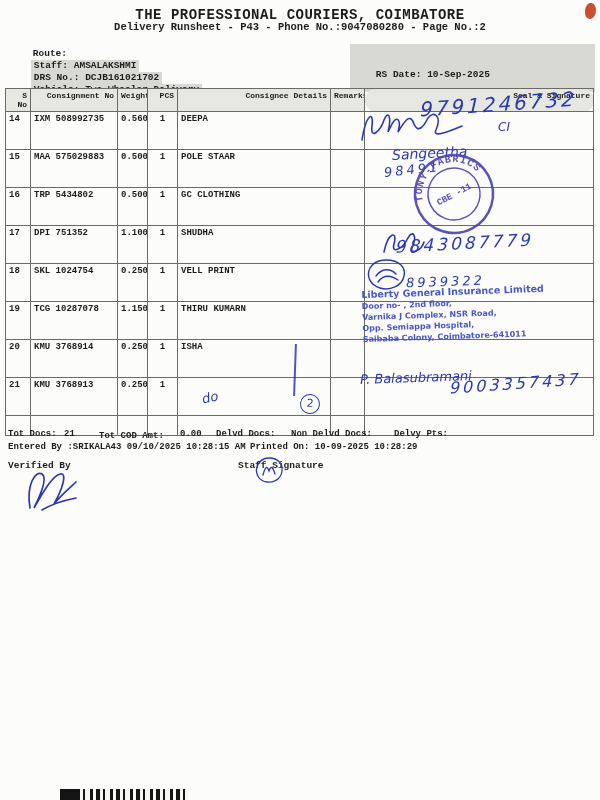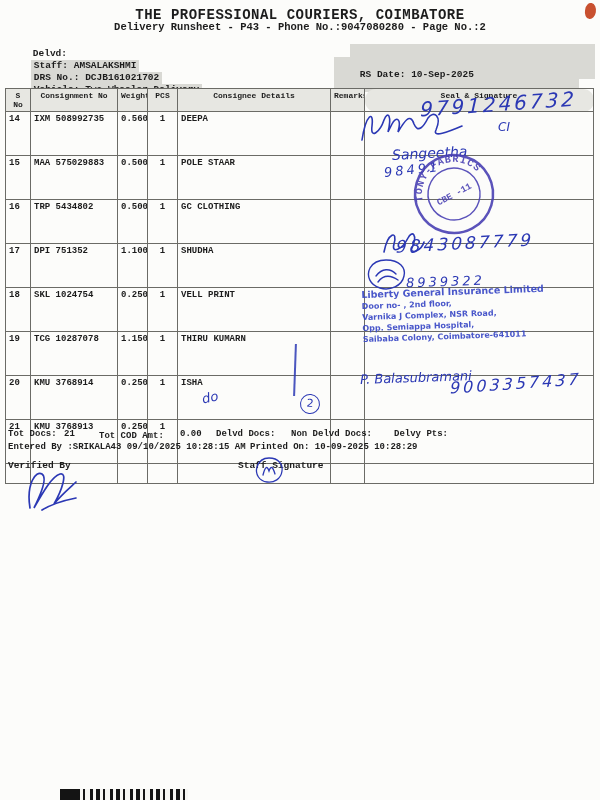--- a/index.html
+++ b/index.html
@@ -16,24 +16,24 @@
   .info-line { position:absolute; font-size:9.5px; font-weight:bold; white-space:pre; }
   .hl { background:#d9d9d4; padding:0 3px 1px 3px; display:inline-block; }
   .hl-block { background:#d9d9d4; position:absolute; font-size:9.5px; font-weight:bold;
     white-space:pre; padding:1px 0 1px 3px; }
   
   table.runsheet { position:absolute; top:88px; left:5px; width:588px;
     border-collapse:collapse; table-layout:fixed; }
   table.runsheet th, table.runsheet td {
     border:1px solid #6b6b66; vertical-align:top; overflow:hidden;
     font-weight:bold; padding:2px 3px; }
-  table.runsheet th { background:#e7e7e2; font-size:8px; text-align:center; height:13px; }
+  table.runsheet th { background:#e7e7e2; font-size:8px; text-align:right; height:13px; }
   th.th-remarks { font-size:7.5px; padding:2px 1px; }
   th.th-seal { padding-left:20px;border-radius:11px; }
-  tr.data-row { height:44px; }
+  tr.data-row { height:38px; }
   tr.data-row td { font-size:9px; }
   tr.empty-row { height:20px; }
   td.c-wt { text-align:right; }
   td.c-pcs { text-align:center; }
   
   .ftr { position:absolute; font-size:9px; font-weight:bold; white-space:pre; }
   
   .ink { position:absolute; color:#2b38b4; font-family:"DejaVu Sans",sans-serif;
     font-style:italic; pointer-events:none; }
   .ink-digits { letter-spacing:3px; }
@@ -60,36 +60,36 @@
 </head>
 <body>
 
 <div class="page">
 
   <div class="doc-title">THE PROFESSIONAL COURIERS, COIMBATORE</div>
   <div class="doc-subtitle">Delivery Runsheet - P43 - Phone No.:9047080280 - Page No.:2</div>
   <div class="red-mark"></div>
 
   <div class="info-line" style="top:37px;left:10px;">
-    <span>Delvd:</span>
+    <span>Route:</span>
     <span>NSR ROAD</span>
   </div>
   <div class="info-line" style="top:49px;left:8px;">
     <span class="hl"><span>Staff:</span> <span>AMSALAKSHMI</span></span>
   </div>
   <div class="info-line" style="top:61px;left:8px;">
     <span class="hl"><span>DRS No.:</span> <span>DCJB161021702</span></span>
   </div>
   <div class="info-line" style="top:73px;left:8px;">
     <span class="hl"><span>Vehicle:</span> <span>Two Wheeler Delivery</span></span>
   </div>
   <div class="hl-block" style="top:44px;left:350px;width:245px;">
     <span>RS No.:</span> <span>1610217</span>
   </div>
-  <div class="hl-block" style="top:57px;left:334px;width:245px;">
+  <div class="hl-block" style="top:57px;left:350px;width:245px;">
     <span>RS Date:</span> <span>10-Sep-2025</span>
   </div>
 
   <table class="runsheet">
     <colgroup>
       <col style="width:25px">
         <col style="width:87px">
         <col style="width:30px">
       <col style="width:30px">
         <col style="width:153px">

